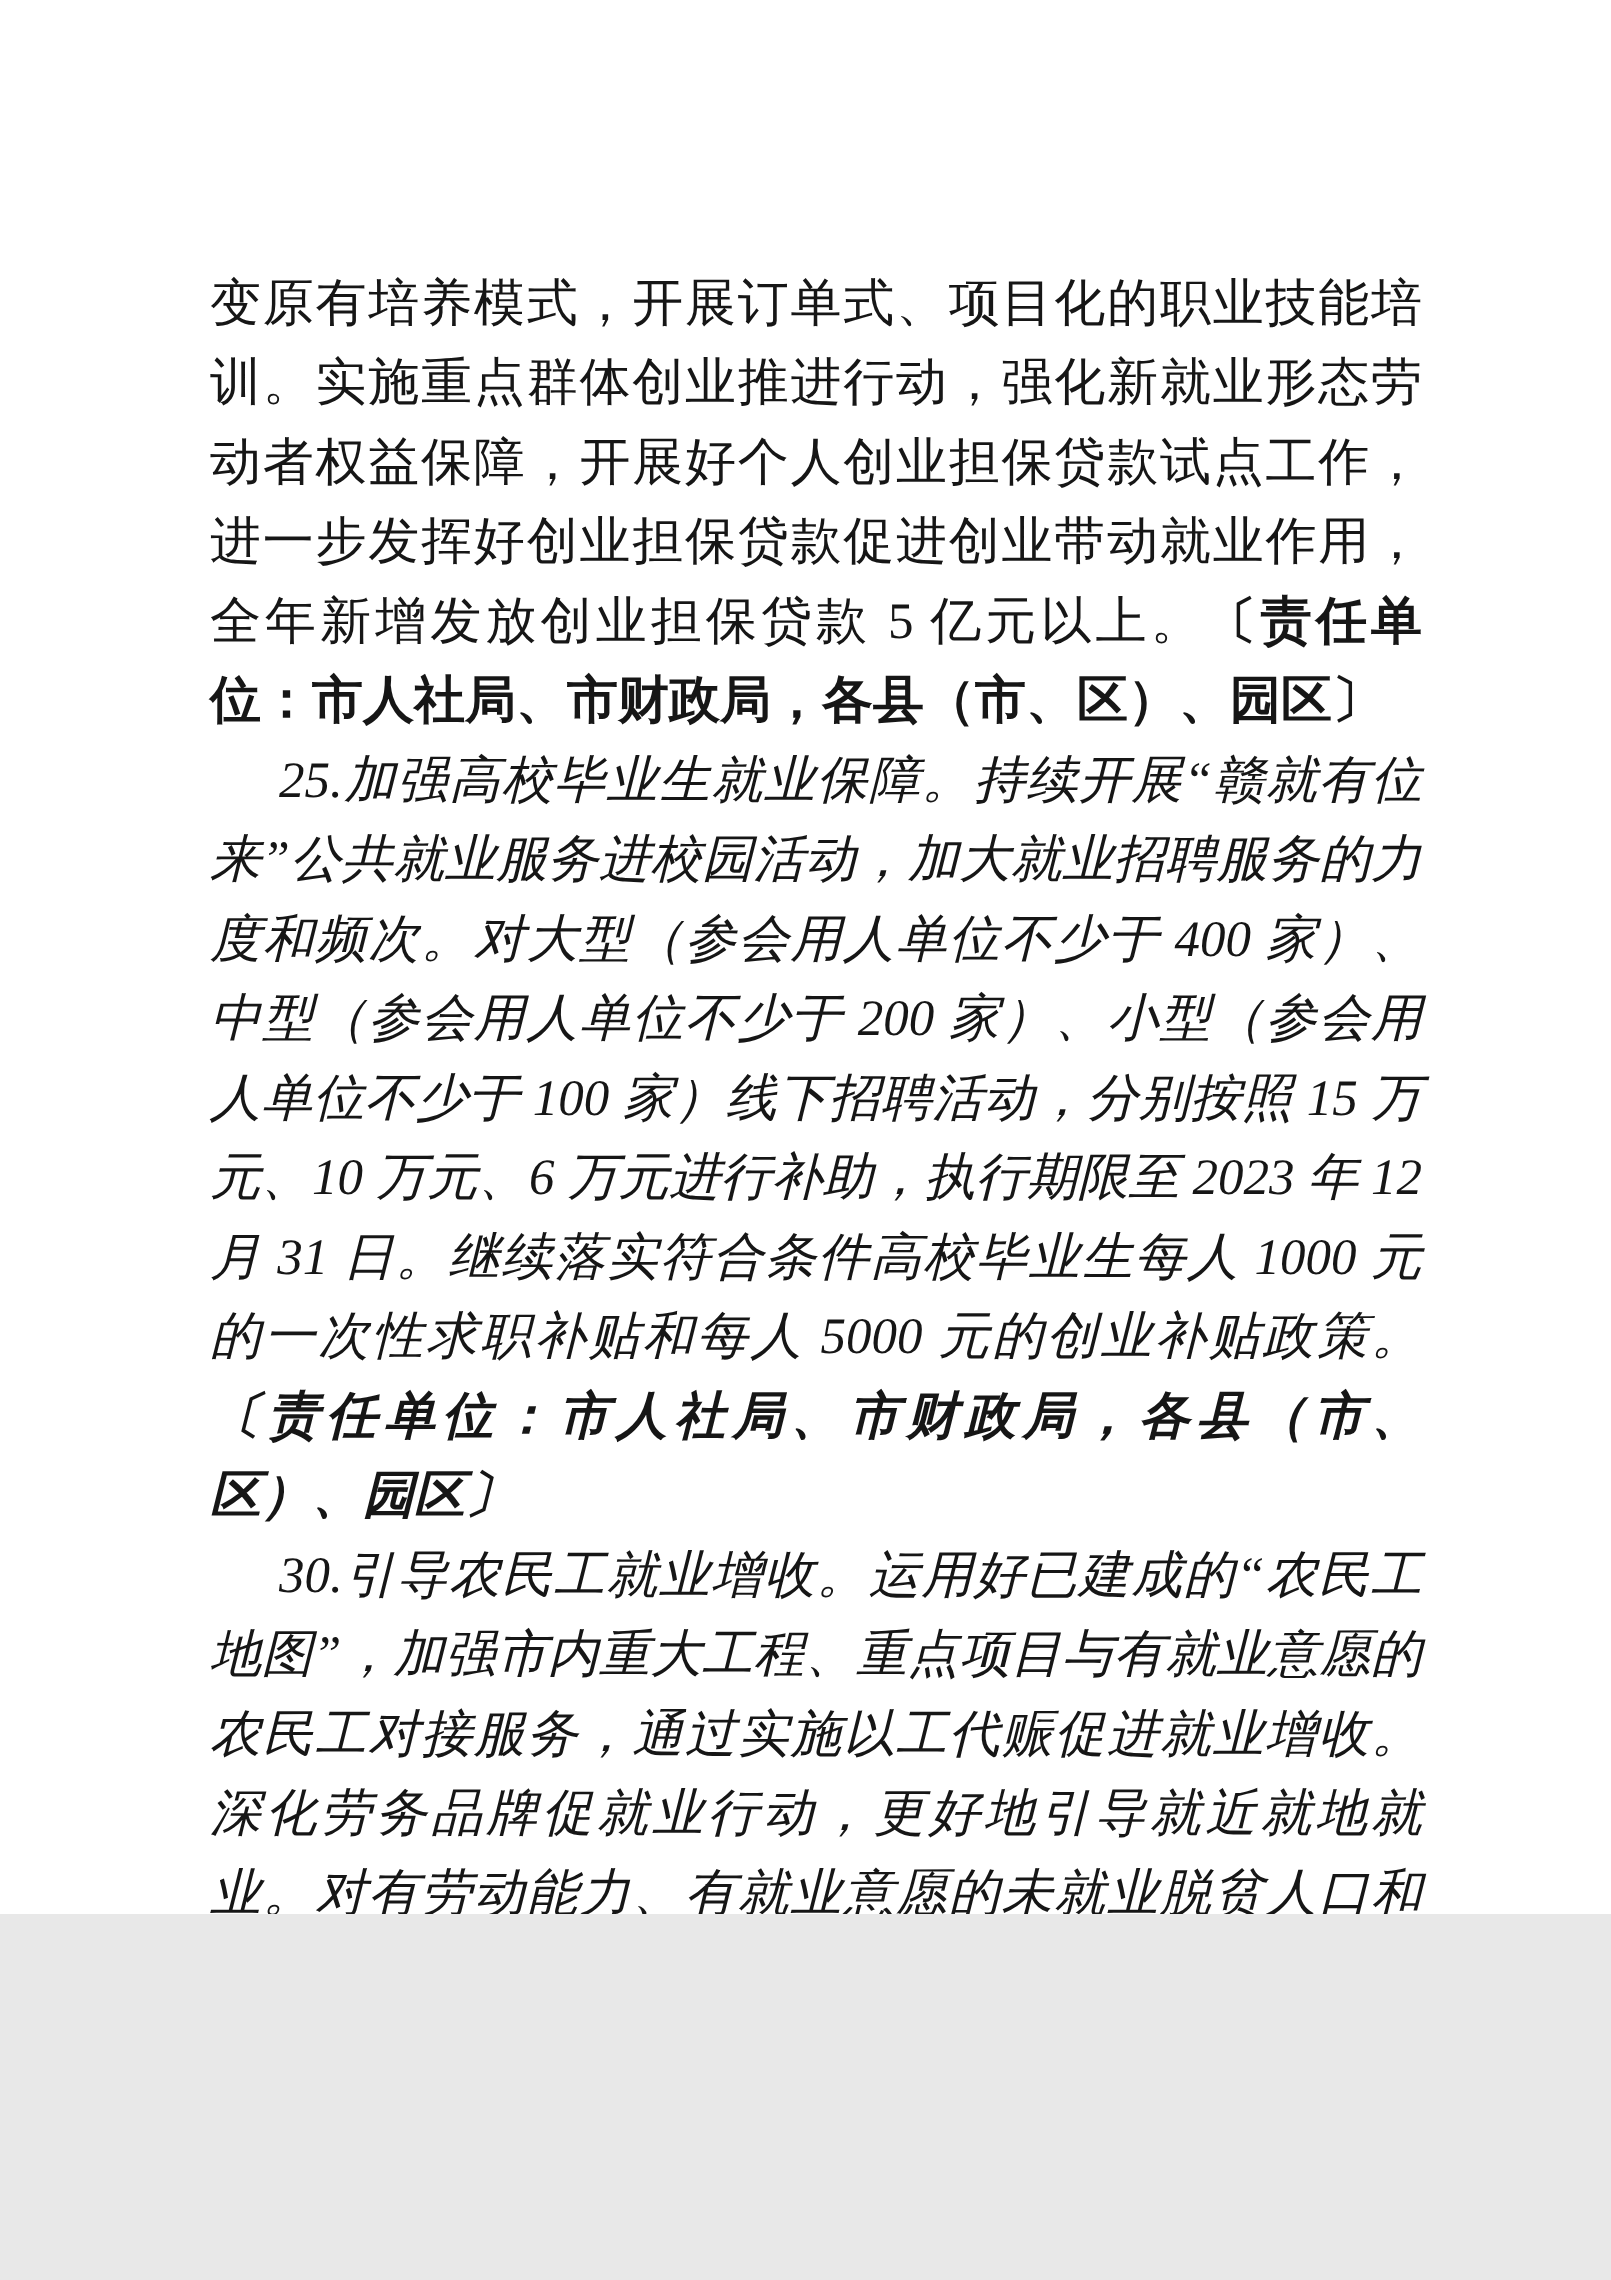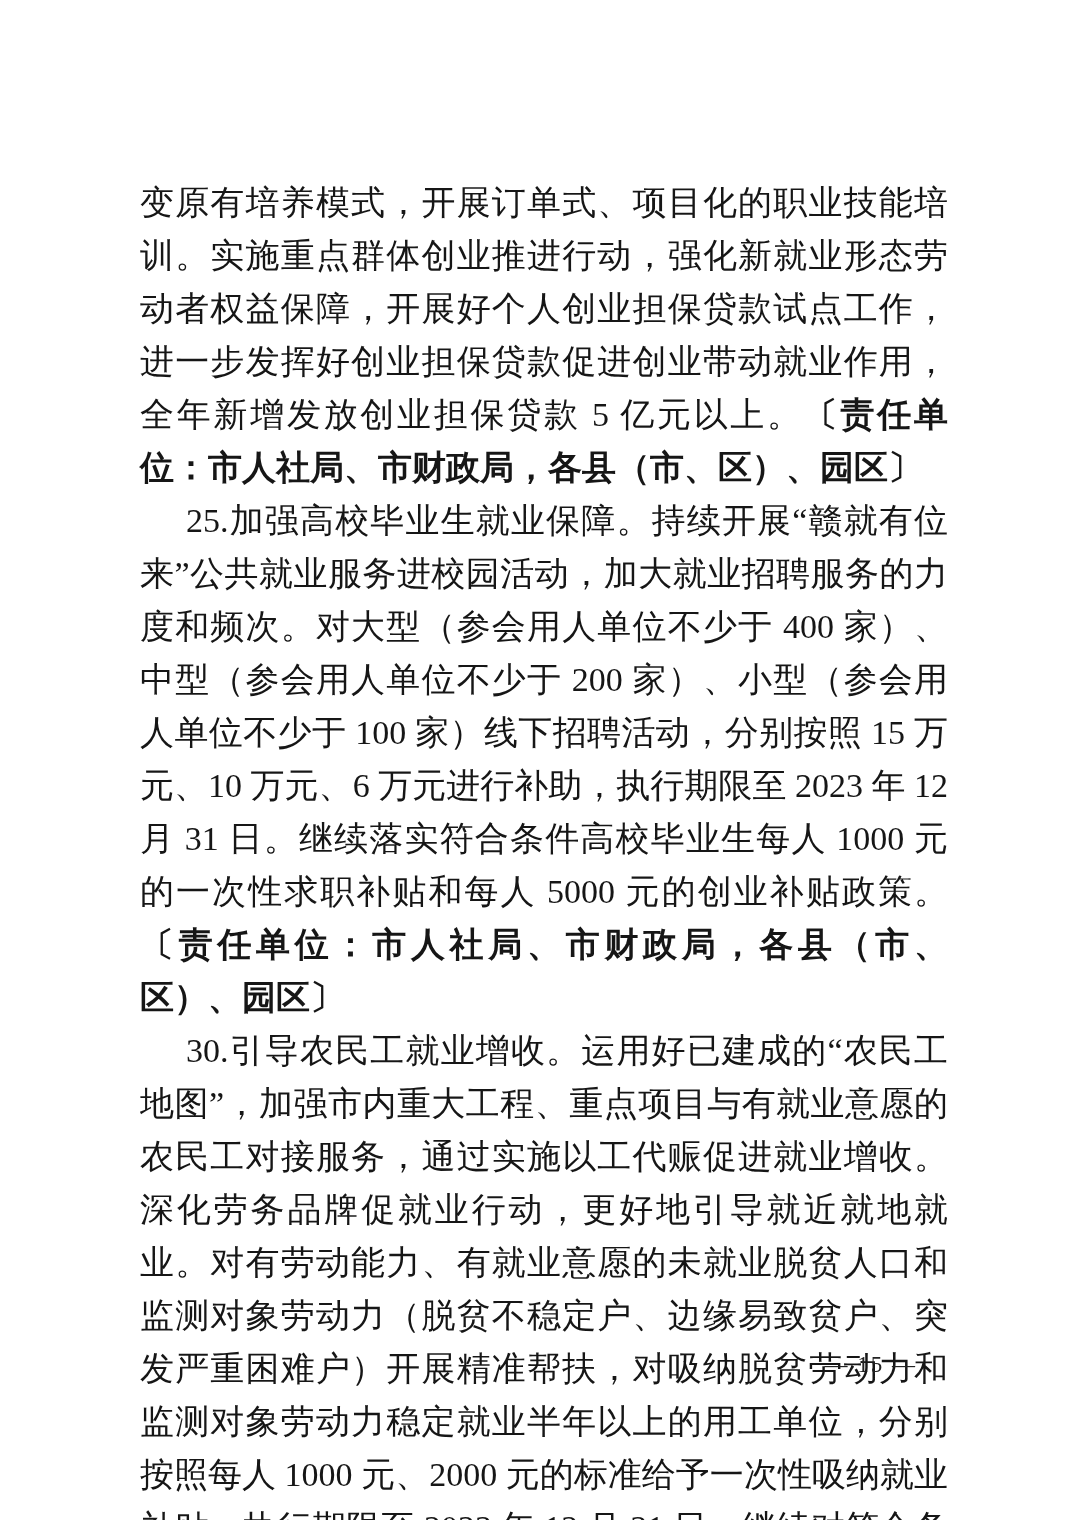--- a/index.html
+++ b/index.html
@@ -1,38 +1,38 @@
 <!DOCTYPE html>
 <html><head>
 <meta charset="utf-8">
 <style>
   * { margin: 0; padding: 0; box-sizing: border-box; }
   html, body { background: #e8e8e8; }
   .page {
     position: relative;
     width: 1074px;
-    height: 1520px;
+    height: 1276px;
     margin: 0 auto;
     background: #ffffff;
     overflow: hidden;
   }
   .body-text {
     position: absolute;
     left: 140px;
     top: 176px;
     width: 808px;
     font-family: "Liberation Serif", "DejaVu Serif", serif;
     font-size: 34px;
     line-height: 53px;
     color: #161616;
     text-align: justify;
     text-justify: inter-ideograph;
   }
   .para { margin: 0; }
-  .para.indent { text-indent: 46px; }
+  .para.indent { text-indent: 46px; font-style: italic; }
   .seg-normal {
     font-family: "Liberation Serif", "DejaVu Serif", serif;
     font-weight: normal;
   }
   .seg-kaiti {
     font-family: "Liberation Serif", "DejaVu Serif", serif;
     font-weight: 500;
   }
   .seg-hei {
     font-family: "Liberation Sans", "DejaVu Sans", sans-serif;

